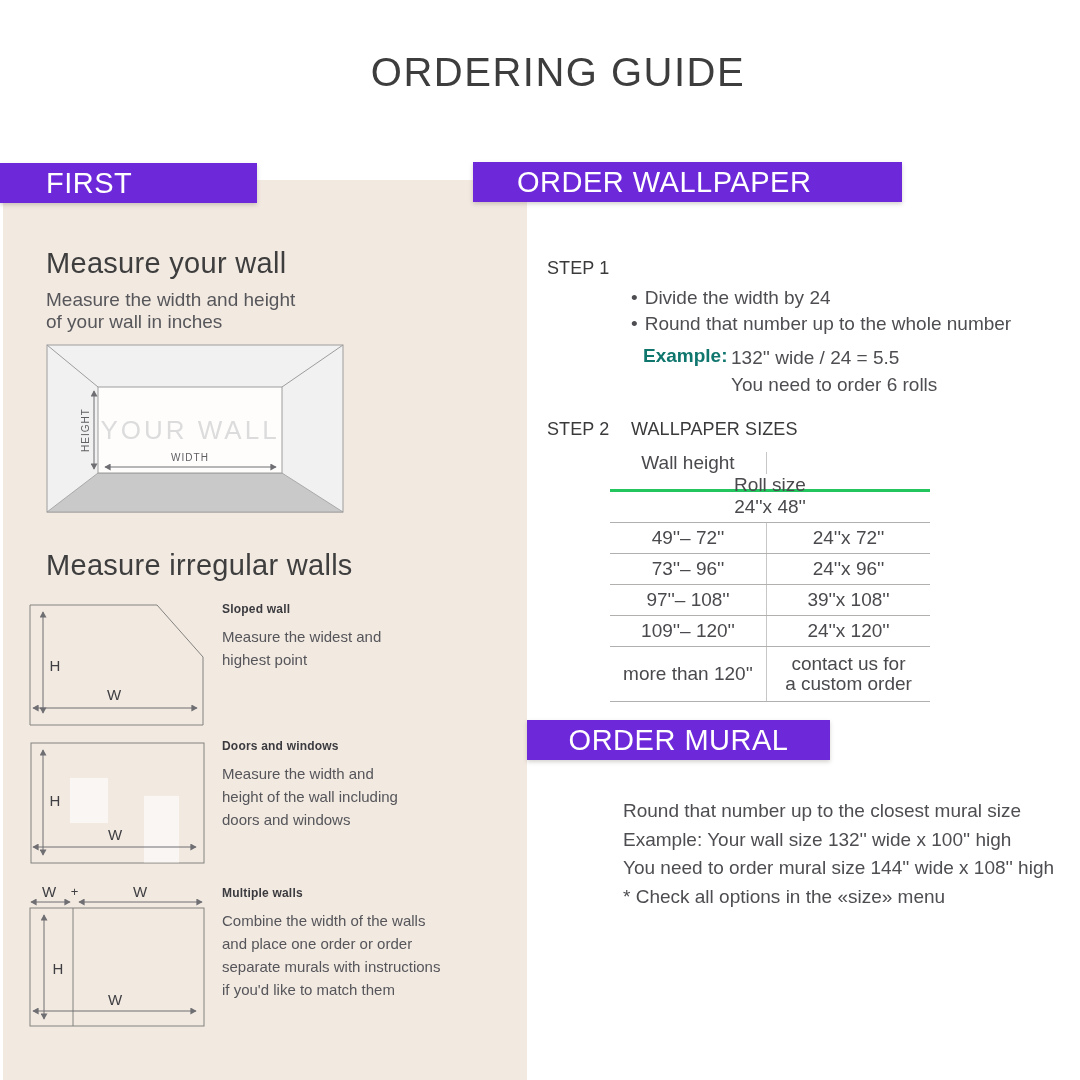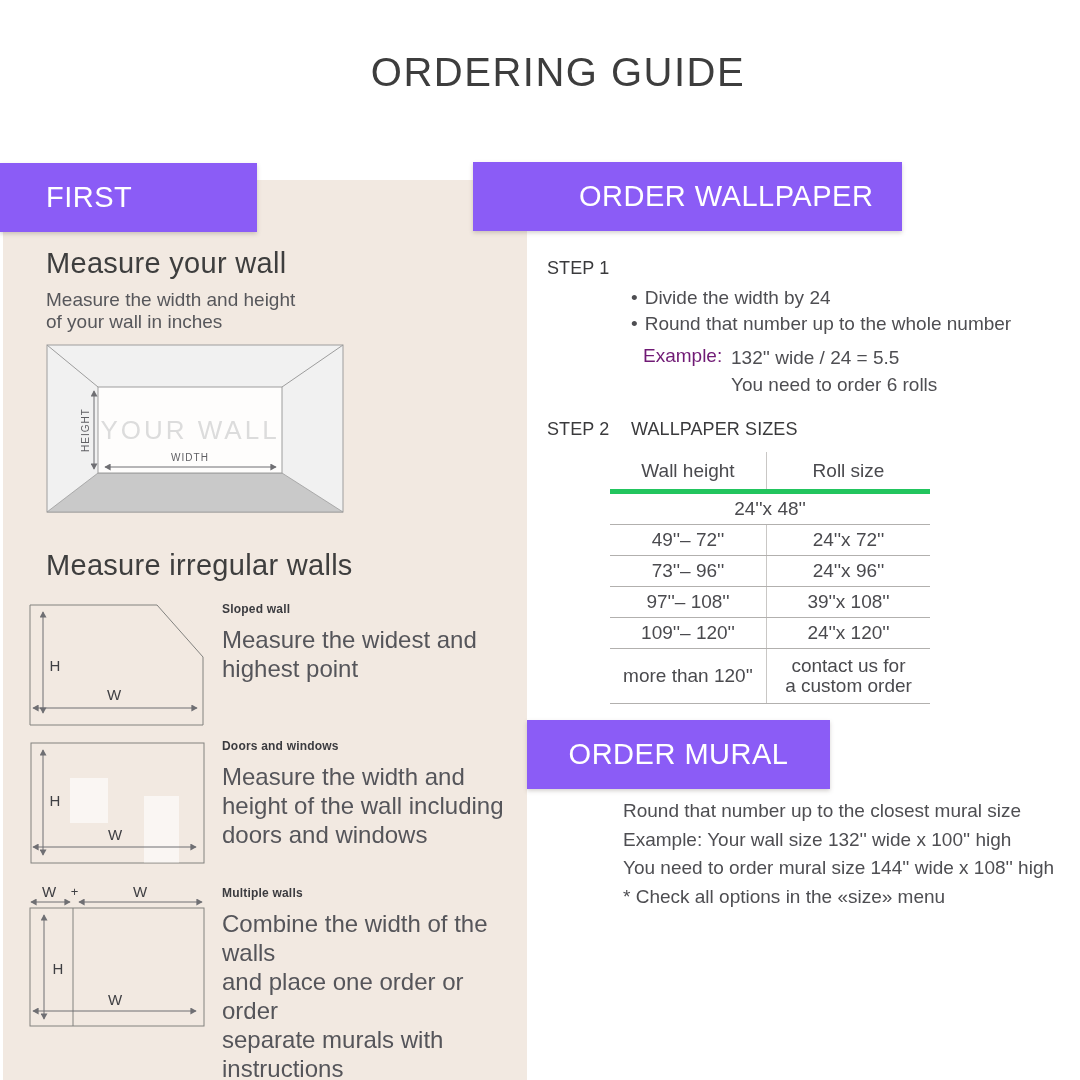--- a/index.html
+++ b/index.html
@@ -14,26 +14,26 @@
     position:absolute; left:0; right:0; top:50px; text-align:center;
     font-size:40px; letter-spacing:1.5px; color:#3d3d3d;padding-left:36px;
   }
 
   .panel {
     position:absolute; left:3px; top:180px; width:524px; height:900px;
     background:#f2e9e1;
   }
 
   .banner {
-    position:absolute; background:#8b5cf6; color:#ffffff; height:69px;
+    position:absolute; background:#6d28d9; color:#ffffff; height:40px;
     font-size:29px; letter-spacing:0.5px; display:flex; align-items:center;
     box-shadow:0 2px 4px rgba(90,80,70,0.25); box-sizing:border-box;
   }
   .banner-first     { left:0;    top:163px; width:257px; padding-left:46px; }
-  .banner-wallpaper { left:473px; top:162px; width:429px; padding-left:106px; }
+  .banner-wallpaper { left:473px; top:162px; width:429px; padding-left:44px; }
   .banner-mural     { left:527px; top:720px; width:303px; justify-content:center; }
 
   .h2 { position:absolute; font-size:29px; color:#3e3e3e; letter-spacing:0.3px; }
   .h2-wall { left:46px; top:247px; }
   .h2-irr  { left:46px; top:549px; }
 
   .subtext {
     position:absolute; left:46px; top:289px; font-size:19px; line-height:22px;
     color:#57575b; white-space:pre-line;
   }
@@ -43,40 +43,40 @@
   .svg-doors  { position:absolute; left:28px; top:738px; }
   .svg-multi  { position:absolute; left:28px; top:878px; }
 
   .yourwall { font-size:26px; fill:#dcdcdc; letter-spacing:3px; }
   .dimsmall { font-size:10px; fill:#5f5f63; letter-spacing:1px; }
   .dimbig   { font-size:15px; fill:#3f3f43; }
   .dimplus  { font-size:13px; fill:#3f3f43; }
 
   .itext { position:absolute; left:222px; width:300px; }
   .itext h3 { font-size:12px; font-weight:bold; color:#3b3b3f; margin:0; letter-spacing:0.2px; }
-  .itext p  { font-size:24px; line-height:29px; color:#55555a; margin:9px 0 0; white-space:pre-line; }
+  .itext p  { font-size:15px; line-height:23px; color:#55555a; margin:9px 0 0; white-space:pre-line; }
   .text-sloped { top:602px; }
   .text-doors  { top:739px; }
   .text-multi  { top:886px; }
 
   .steprow { position:absolute; left:547px; display:flex; font-size:18px; color:#3a3a3c; letter-spacing:0.1px; }
   .steprow .step-num { width:84px; flex:none; }
   .steprow1 { top:258px; }
   .steprow2 { top:419px; }
 
   .bullets { position:absolute; left:631px; top:285px; font-size:19px; color:#4e4e52; line-height:25.5px; }
   .bullets .bl { margin-right:7px; }
 
-  .example-label { position:absolute; left:643px; top:345px; font-size:19px; color:#701a75; }
+  .example-label { position:absolute; left:643px; top:345px; font-size:19px; color:#0f766e;font-weight:bold; }
   .example-lines { position:absolute; left:731px; top:345px; font-size:19px; line-height:26.5px;
                    color:#4e4e52; white-space:pre-line; }
 
   .wtable { position:absolute; left:610px; top:452px; width:320px; font-size:19px; color:#4a4a4e; }
   .trow { display:flex; align-items:stretch; border-bottom:1px solid #b2b0ae; height:30px; }
-  .trow.header { height:37px; border-bottom:5px solid #22c55e; }
+  .trow.header { height:37px; border-bottom:3px solid #22c55e;flex-direction:column; }
   .trow.last { height:54px;justify-content:center; }
   .tcell { display:flex; align-items:center; justify-content:center; text-align:center; }
   .tcell.cl { width:156px; border-right:1px solid #c9c7c5; }
   .tcell.cr { flex:1; }
   .tcell.multiline { white-space:pre-line; line-height:20.5px; }
 
   .mural-text { position:absolute; left:623px; top:797px; font-size:19px; line-height:28.5px;
                 color:#4e4e52; white-space:pre-line; }
 </style>
 </head>

